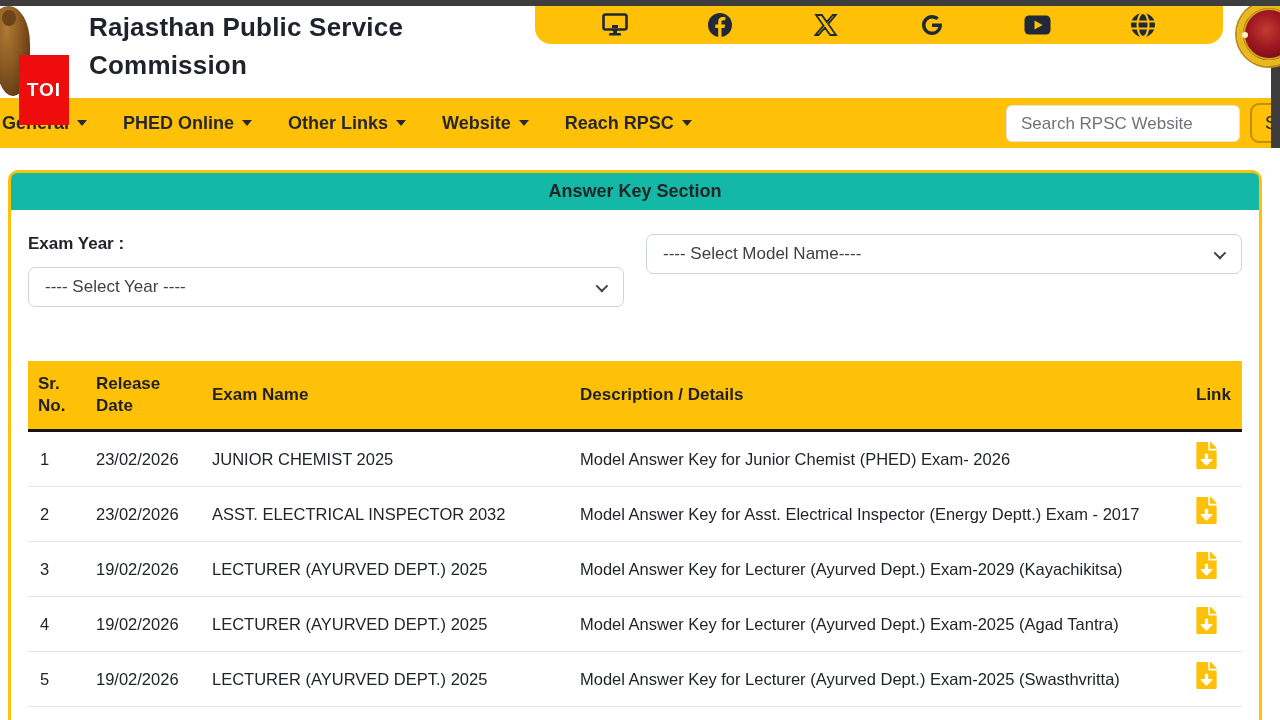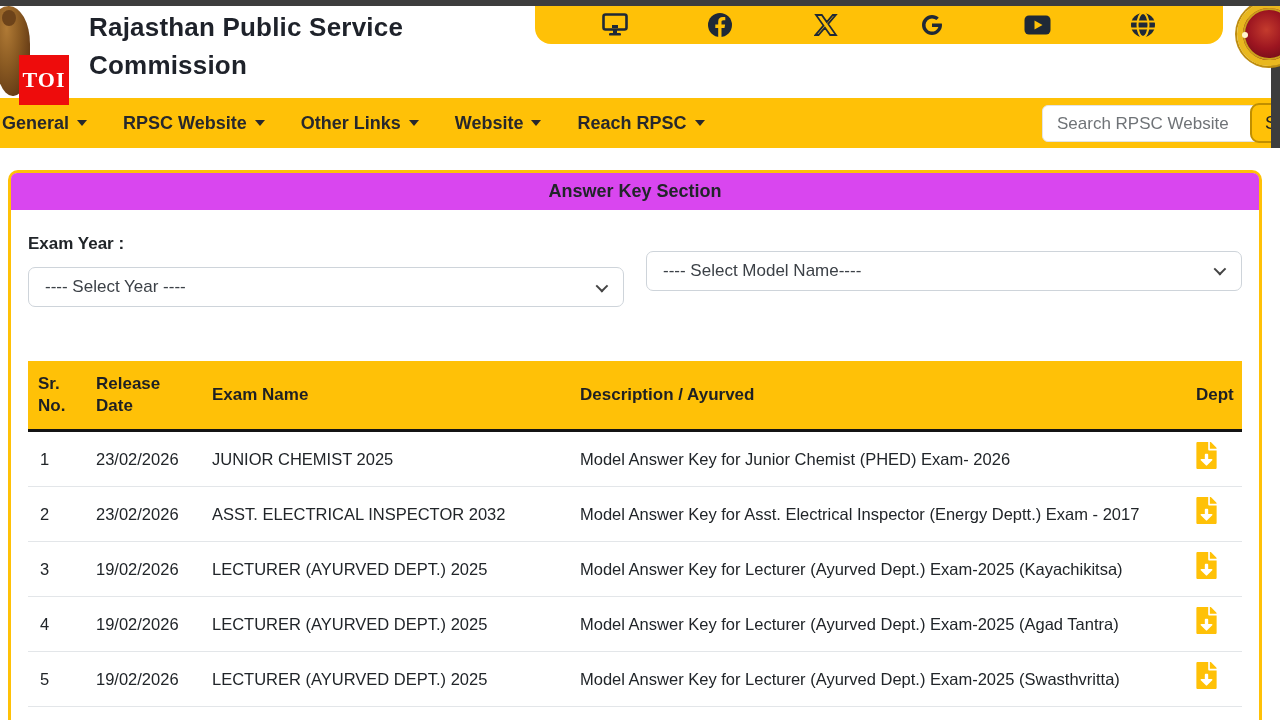--- a/index.html
+++ b/index.html
@@ -12,22 +12,22 @@
 
   
   .site-header { position:absolute; left:0; top:6px; width:1280px; height:92px; background:#fff; }
   .statue { position:absolute; left:-6px; top:0; width:36px; height:90px;
             background:radial-gradient(ellipse at 35% 25%, #b07a35 0%, #8a5a22 40%, #5d3413 85%);
             border-radius:40% 58% 46% 52% / 18% 42% 44% 52%; }
   .statue:before { content:""; position:absolute; left:8px; top:4px; width:14px; height:16px;
             background:#6d431a; border-radius:50%; }
   .site-title { position:absolute; left:57px; top:2px; font-size:26px; font-weight:700;
             color:#1e222a; line-height:38px; letter-spacing:0.2px;margin-left:32px; }
-  .toi-badge { position:absolute; left:19px; top:49px; width:50px; height:50px; background:#ee0c0c;
-            color:#fff; font-family:Liberation Serif, serif; font-weight:700; font-size:22px;
+  .toi-badge { position:absolute; left:19px; top:49px; width:50px; height:70px; background:#ee0c0c;
+            color:#fff; font-family:Liberation Sans, sans-serif; font-weight:700; font-size:19px;
             display:flex; align-items:center; justify-content:center; z-index:15; letter-spacing:1px; }
   .social-pill { position:absolute; left:535px; top:0; width:688px; height:38px; background:#ffc107;
             border-radius:0 0 16px 16px; display:flex; align-items:center; justify-content:space-between;
             padding:0 66px; z-index:5; }
   .social-pill .sicon { width:27px; height:26px; display:flex; align-items:center; justify-content:center;
             color:#1f2937; font-weight:800; font-size:22px; cursor:pointer; }
   .rpsc-logo { position:absolute; left:1237px; top:-4px; width:64px; height:64px; border-radius:50%;
             background:radial-gradient(circle at 45% 42%, #c43b2d 0%, #9c1520 45%, #7c0f1a 70%);
             border:6px solid #e9b81f; box-shadow:0 0 0 2px #bd8c10, inset 0 0 0 2px #caa11c; z-index:19; }
   .rpsc-logo:before { content:""; position:absolute; left:-1px; top:24px; width:6px; height:6px;
@@ -35,33 +35,33 @@
 
   
   .navbar { position:absolute; left:0; top:98px; width:1280px; height:50px; background:#ffc107; z-index:10; }
   .nav-items { position:absolute; left:2px; top:0; height:50px; display:flex; align-items:center;
             gap:36px; list-style:none; }
   .nav-item { display:flex; align-items:center; gap:8px; font-size:18px; font-weight:700;
             color:#27282c; white-space:nowrap; cursor:pointer; }
   .caret { width:0; height:0; border:5px solid transparent; border-top:6px solid #27282c; margin-top:5px; }
   .search-input { position:absolute; left:1006px; top:7px; width:234px; height:37px; border:1px solid #e3e3e3;
             border-radius:6px; padding:0 14px; font-size:17px; color:#333;
-            font-family:"Liberation Sans", sans-serif; outline:none;margin-left:36px; }
+            font-family:"Liberation Sans", sans-serif; outline:none; }
   .search-input::placeholder { color:#6f7377; }
   .search-btn { position:absolute; left:1250px; top:5px; width:84px; height:40px; background:#ffc107;
             border:2px solid #c08f00; border-radius:9px; font-size:18px; font-weight:400; color:#222;
             text-align:left; padding-left:13px; font-family:"Liberation Sans", sans-serif; cursor:pointer; }
 
   
   .card { position:absolute; left:8px; top:170px; width:1254px; height:560px; background:#fff;
           border:3px solid #ffc107; border-bottom:none; border-radius:10px 10px 0 0; }
-  .card-header { height:37px; background:#d946ef; display:flex; align-items:center; justify-content:center;
+  .card-header { height:37px; background:#14b8a6; display:flex; align-items:center; justify-content:center;
           font-size:18px; font-weight:700; color:#212529; border-radius:6px 6px 0 0; }
 
-  .form-row { display:flex; gap:22px; padding:24px 17px 0 17px;align-items:center; }
+  .form-row { display:flex; gap:22px; padding:24px 17px 0 17px; }
   .field { flex:1; }
   .field-label { font-size:17px; font-weight:700; color:#212529; margin-bottom:13px; }
   .select { height:40px; border:1px solid #ced4da; border-radius:7px; background:#fff; display:flex;
           align-items:center; justify-content:space-between; padding:0 18px 0 16px; font-size:17px;
           color:#3c4147; cursor:pointer; }
   .chev { width:9px; height:9px; border-right:2px solid #444; border-bottom:2px solid #444;
           transform:rotate(45deg) translateY(-2px); }
 
   
   table { width:1214px; margin:54px 17px 0 17px; border-collapse:collapse; table-layout:fixed; }
@@ -129,21 +129,21 @@
   <div class="rpsc-logo"></div>
 </header>
 
 <nav class="navbar">
   <ul class="nav-items">
     <li class="nav-item">
       <span>General</span>
         <span class="caret"></span>
     </li>
     <li class="nav-item">
-      <span>RPSC Website</span>
+      <span>PHED Online</span>
         <span class="caret"></span>
     </li>
     <li class="nav-item">
       <span>Other Links</span>
         <span class="caret"></span>
     </li>
     <li class="nav-item">
       <span>Website</span>
         <span class="caret"></span>
     </li>
@@ -181,22 +181,22 @@
         <col style="width:116px">
         <col style="width:368px">
         <col style="width:616px">
         <col style="width:56px">
       </colgroup>
     <thead>
       <tr>
         <th>Sr. No.</th>
         <th>Release Date</th>
         <th>Exam Name</th>
-        <th>Description / Ayurved</th>
-        <th>Dept</th>
+        <th>Description / Details</th>
+        <th>Link</th>
       </tr>
     </thead>
     <tbody>
       <tr>
         <td class="sr">1</td>
         <td>23/02/2026</td>
         <td>JUNIOR CHEMIST 2025</td>
         <td>Model Answer Key for Junior Chemist (PHED) Exam- 2026</td>
         <td><span class="dl-icon">
           <svg width="21" height="27" viewBox="0 0 384 512">
@@ -212,21 +212,21 @@
         <td><span class="dl-icon">
           <svg width="21" height="27" viewBox="0 0 384 512">
                 <path fill="#ffc107" d="M224 136V0H24C10.7 0 0 10.7 0 24v464c0 13.3 10.7 24 24 24h336c13.3 0 24-10.7 24-24V160H248c-13.2 0-24-10.8-24-24zm76.45 211.36l-96.42 95.7c-6.65 6.61-17.39 6.61-24.04 0l-96.42-95.7C73.42 337.29 80.54 320 94.82 320H160v-80c0-8.84 7.16-16 16-16h32c8.84 0 16 7.16 16 16v80h65.18c14.28 0 21.4 17.29 11.27 27.36zM377 105L279.1 7c-4.5-4.5-10.6-7-17-7H256v128h128v-6.1c0-6.3-2.5-12.4-7-17z"></path>
               </svg>
         </span></td>
       </tr>
       <tr>
         <td class="sr">3</td>
         <td>19/02/2026</td>
         <td>LECTURER (AYURVED DEPT.) 2025</td>
-        <td>Model Answer Key for Lecturer (Ayurved Dept.) Exam-2025 (Kayachikitsa)</td>
+        <td>Model Answer Key for Lecturer (Ayurved Dept.) Exam-2029 (Kayachikitsa)</td>
         <td><span class="dl-icon">
           <svg width="21" height="27" viewBox="0 0 384 512">
                 <path fill="#ffc107" d="M224 136V0H24C10.7 0 0 10.7 0 24v464c0 13.3 10.7 24 24 24h336c13.3 0 24-10.7 24-24V160H248c-13.2 0-24-10.8-24-24zm76.45 211.36l-96.42 95.7c-6.65 6.61-17.39 6.61-24.04 0l-96.42-95.7C73.42 337.29 80.54 320 94.82 320H160v-80c0-8.84 7.16-16 16-16h32c8.84 0 16 7.16 16 16v80h65.18c14.28 0 21.4 17.29 11.27 27.36zM377 105L279.1 7c-4.5-4.5-10.6-7-17-7H256v128h128v-6.1c0-6.3-2.5-12.4-7-17z"></path>
               </svg>
         </span></td>
       </tr>
       <tr>
         <td class="sr">4</td>
         <td>19/02/2026</td>
         <td>LECTURER (AYURVED DEPT.) 2025</td>

